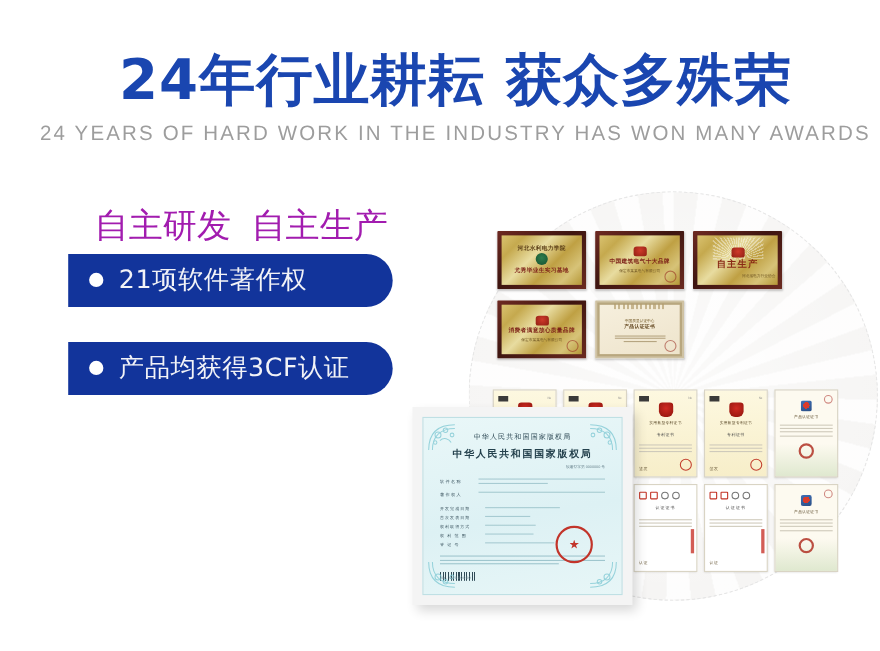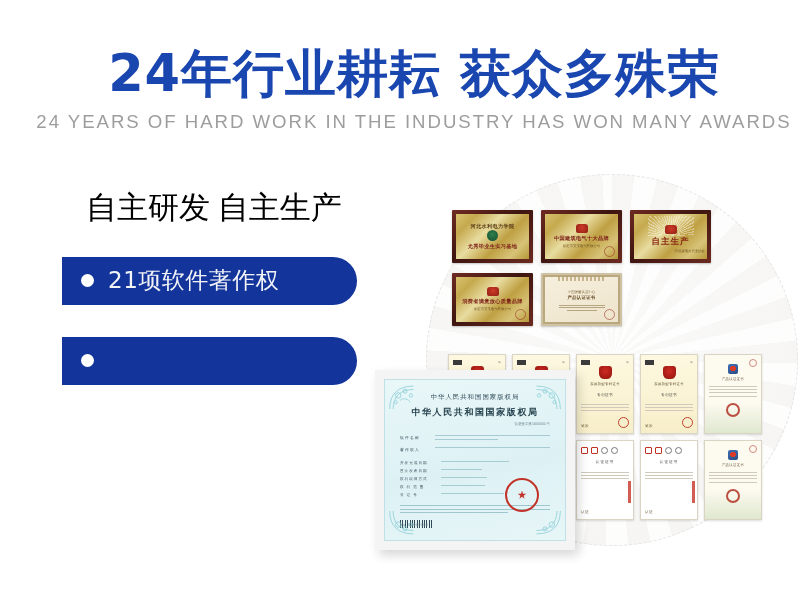--- a/index.html
+++ b/index.html
@@ -33,28 +33,28 @@
     font-family:"Liberation Sans",sans-serif;
     transform:scaleX(0.98);
   }
 
   
   .left-col { position:absolute; left:0; top:186px; width:420px; }
 
   .tagline {
     margin-left:86px;
     font-size:31px;
-    color:#000000;
+    color:#a21caf;
     line-height:1.45;
-    font-family:Liberation Serif, serif;
+    font-family:Liberation Mono, monospace;
     letter-spacing:0px;
   }
   .tagline div { white-space:nowrap; }
 
-  .banner-list { margin-top:26px; }
+  .banner-list { }
   .banner {
     position:relative;
     margin-left:62px;
     width:295px;
     height:48px;
     background:#12349b;
     border-radius:0 26px 26px 0;
     display:flex;
     align-items:center;
     margin-bottom:32px;
@@ -280,20 +280,21 @@
     <div class="banner-list">
 
       <div class="banner">
         <span class="dot"></span>
         <span class="btext">21项软件著作权</span>
       </div>
 
 
       <div class="banner">
         <span class="dot"></span>
+        <span class="btext">产品均获得3CF认证</span>
       </div>
 
     </div>
   </div>
 
   <div class="collage">
 
     <div class="circle-bg"></div>
     <div class="circle-veil"></div>
 

